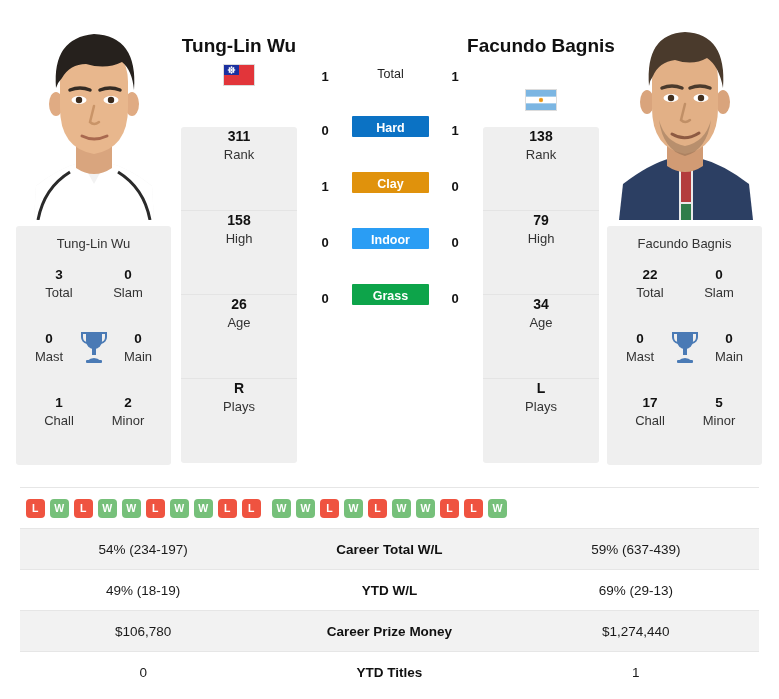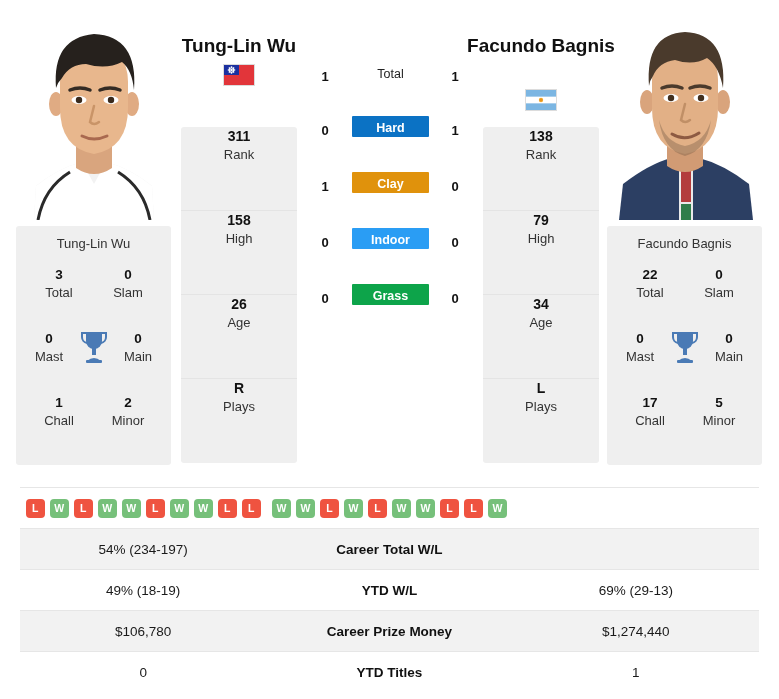--- a/index.html
+++ b/index.html
@@ -511,20 +511,21 @@
           <div class="fbadge l">L</div>
           <div class="fbadge l">L</div>
           <div class="fbadge w">W</div>
         </div>
     </div>
   </div>
 
   <div class="trow shade">
     <div class="cell">54% (234-197)</div>
     <div class="cell mid">Career Total W/L</div>
+    <div class="cell">59% (637-439)</div>
   </div>
 
   <div class="trow">
     <div class="cell">49% (18-19)</div>
     <div class="cell mid">YTD W/L</div>
     <div class="cell">69% (29-13)</div>
   </div>
 
   <div class="trow shade">
     <div class="cell">$106,780</div>

